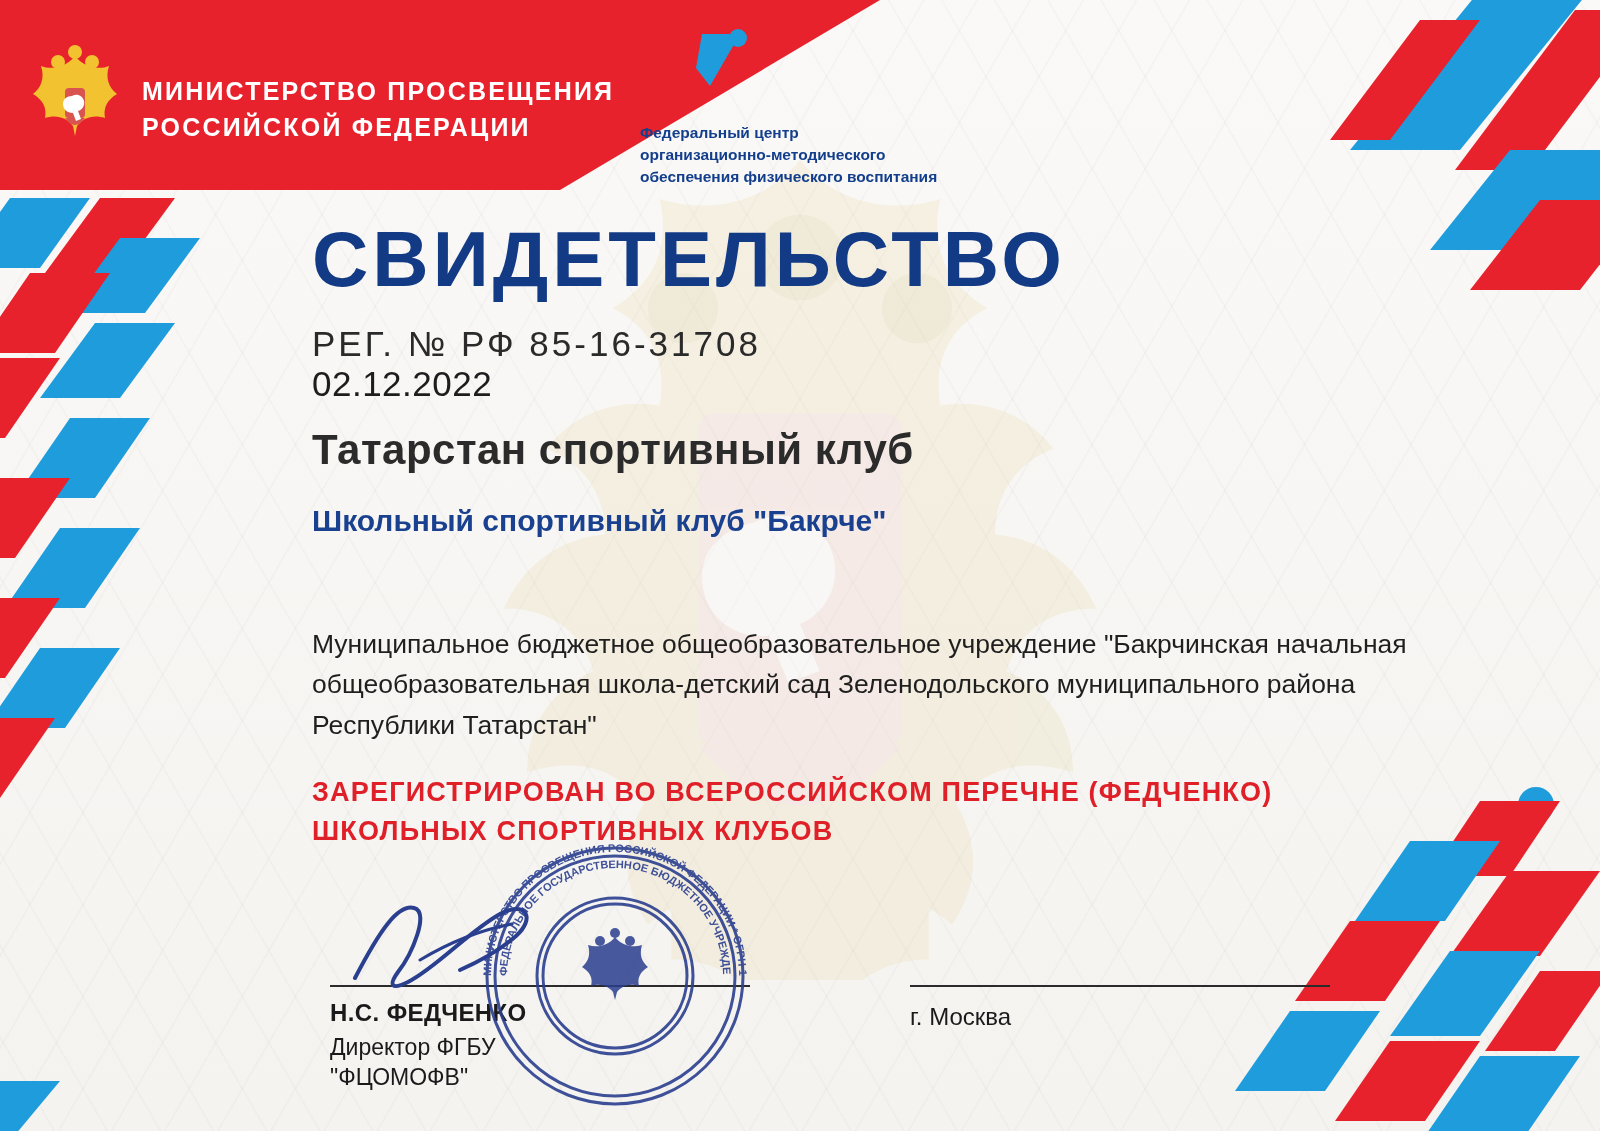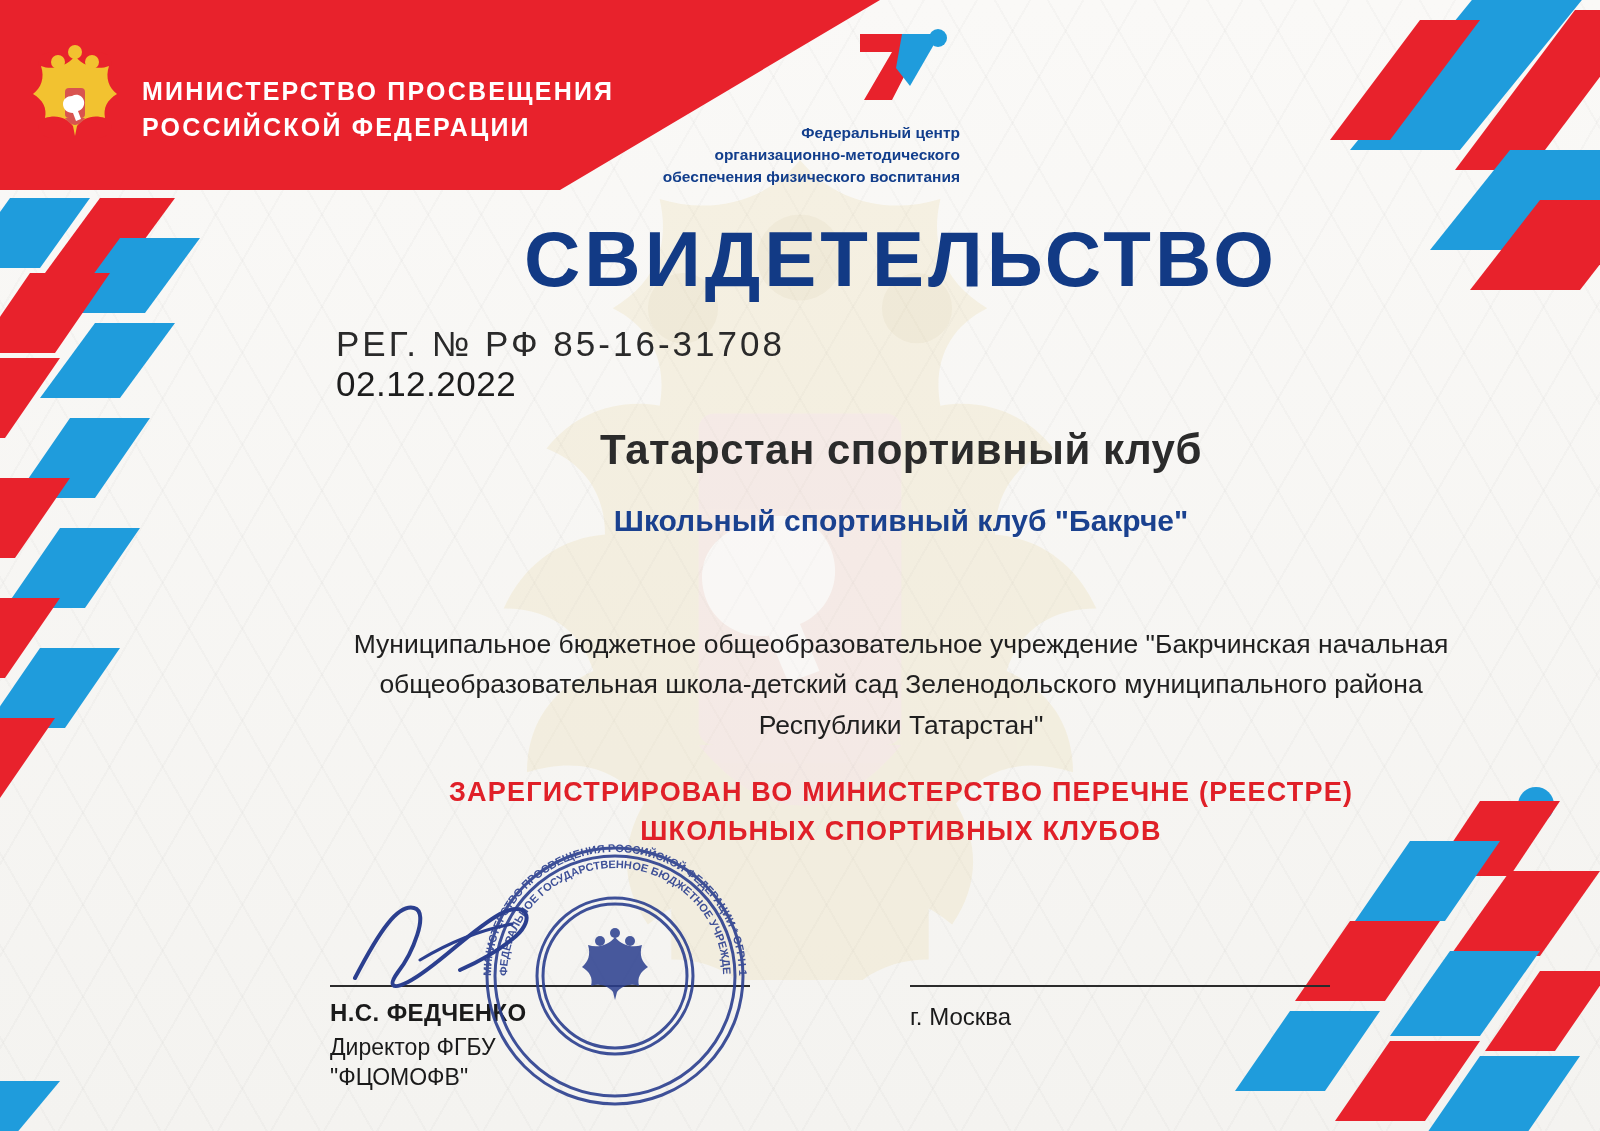--- a/index.html
+++ b/index.html
@@ -69,21 +69,21 @@
     line-height: 1.42;
     z-index: 4;
   }
 
   
   .center-logo {
     position: absolute;
     left: 640px;
     top: 24px;
     width: 320px;
-    text-align: right;
+    text-align: left;
     z-index: 4;
   }
   .center-logo .mark {
     height: 86px;
     margin: 0 auto 8px;
     width: 120px;
   }
   .center-logo .caption {
     color: #123e8c;
     font-weight: bold;
@@ -98,25 +98,24 @@
     z-index: 2;
   }
   .deco-tr { right: 0; top: 0; width: 420px; height: 400px; }
   .deco-left { left: 0; top: 178px; width: 260px; height: 620px; }
   .deco-br { right: 0; bottom: 0; width: 420px; height: 350px; }
   .deco-bl { left: 0; bottom: 0; width: 120px; height: 120px; }
 
   
   .content {
     position: absolute;
-    left: 336px;
+    left: 312px;
     top: 220px;
     width: 1130px;
     z-index: 5;
-    text-align: center;
   }
   .title {
     color: #123a85;
     font-weight: bold;
     font-size: 78px;
     letter-spacing: 4px;
     line-height: 1;
     margin: 0 0 26px 0;
   }
   .regline {
@@ -333,21 +332,21 @@
       <div class="reg-number">РЕГ. № РФ  85-16-31708</div>
       <div class="reg-date">02.12.2022</div>
     </div>
 
     <div class="club-type">Татарстан спортивный клуб</div>
     <div class="club-name">Школьный спортивный клуб "Бакрче"</div>
 
     <div class="org-name">Муниципальное бюджетное общеобразовательное учреждение "Бакрчинская начальная общеобразовательная школа-детский сад Зеленодольского муниципального района Республики Татарстан"</div>
 
     <div class="registered">
-      <div>ЗАРЕГИСТРИРОВАН ВО МИНИСТЕРСТВО ПЕРЕЧНЕ (РЕЕСТРЕ)</div>
+      <div>ЗАРЕГИСТРИРОВАН ВО ВСЕРОССИЙСКОМ ПЕРЕЧНЕ (ФЕДЧЕНКО)</div>
       <div>ШКОЛЬНЫХ СПОРТИВНЫХ КЛУБОВ</div>
     </div>
   </div>
 
   <div class="sign-area">
     <div class="sign-block">
       <svg class="scribble" viewBox="0 0 260 110">
         <path d="M15 88 C40 40 58 14 74 18 C90 22 72 64 58 82 C48 96 52 100 68 92 C96 78 128 42 160 24 C186 10 196 28 176 46 C160 60 138 72 120 80" fill="none" stroke="#2b3f8f" stroke-width="4" stroke-linecap="round"></path>
         <path d="M80 70 C110 52 140 40 172 34" fill="none" stroke="#2b3f8f" stroke-width="3" stroke-linecap="round"></path>
       </svg>

